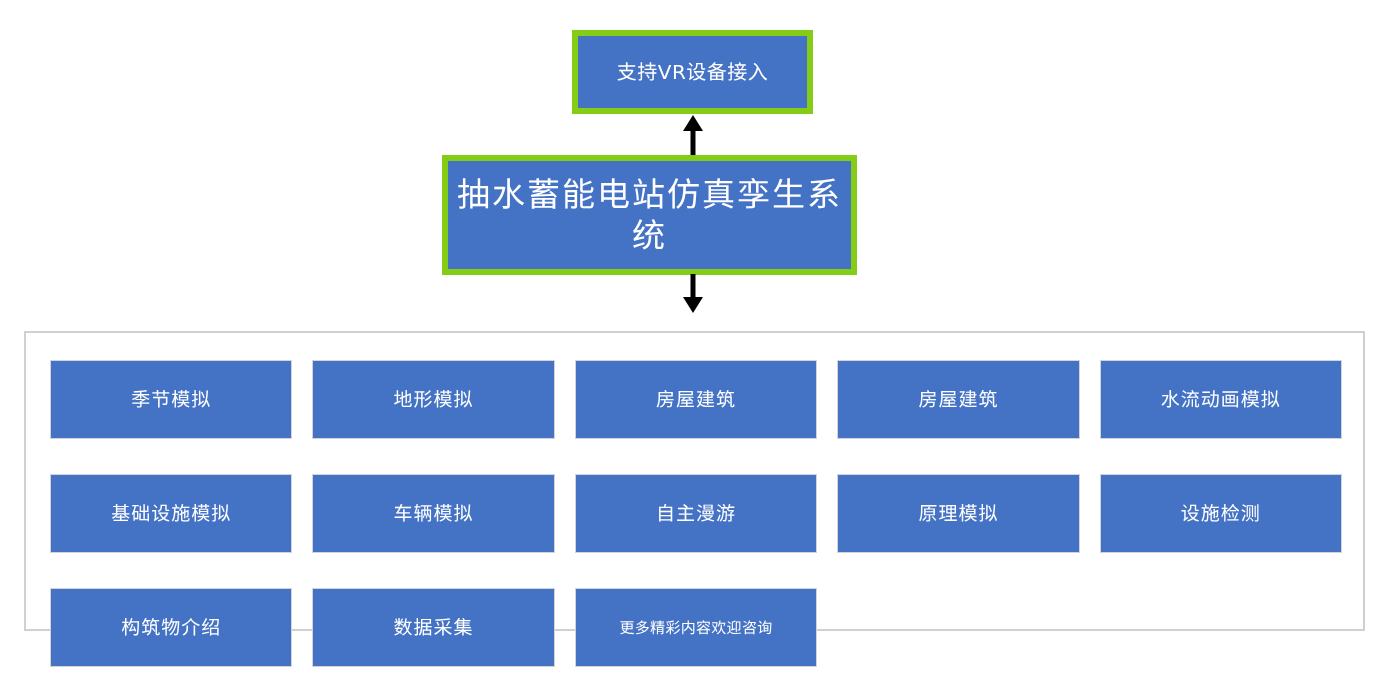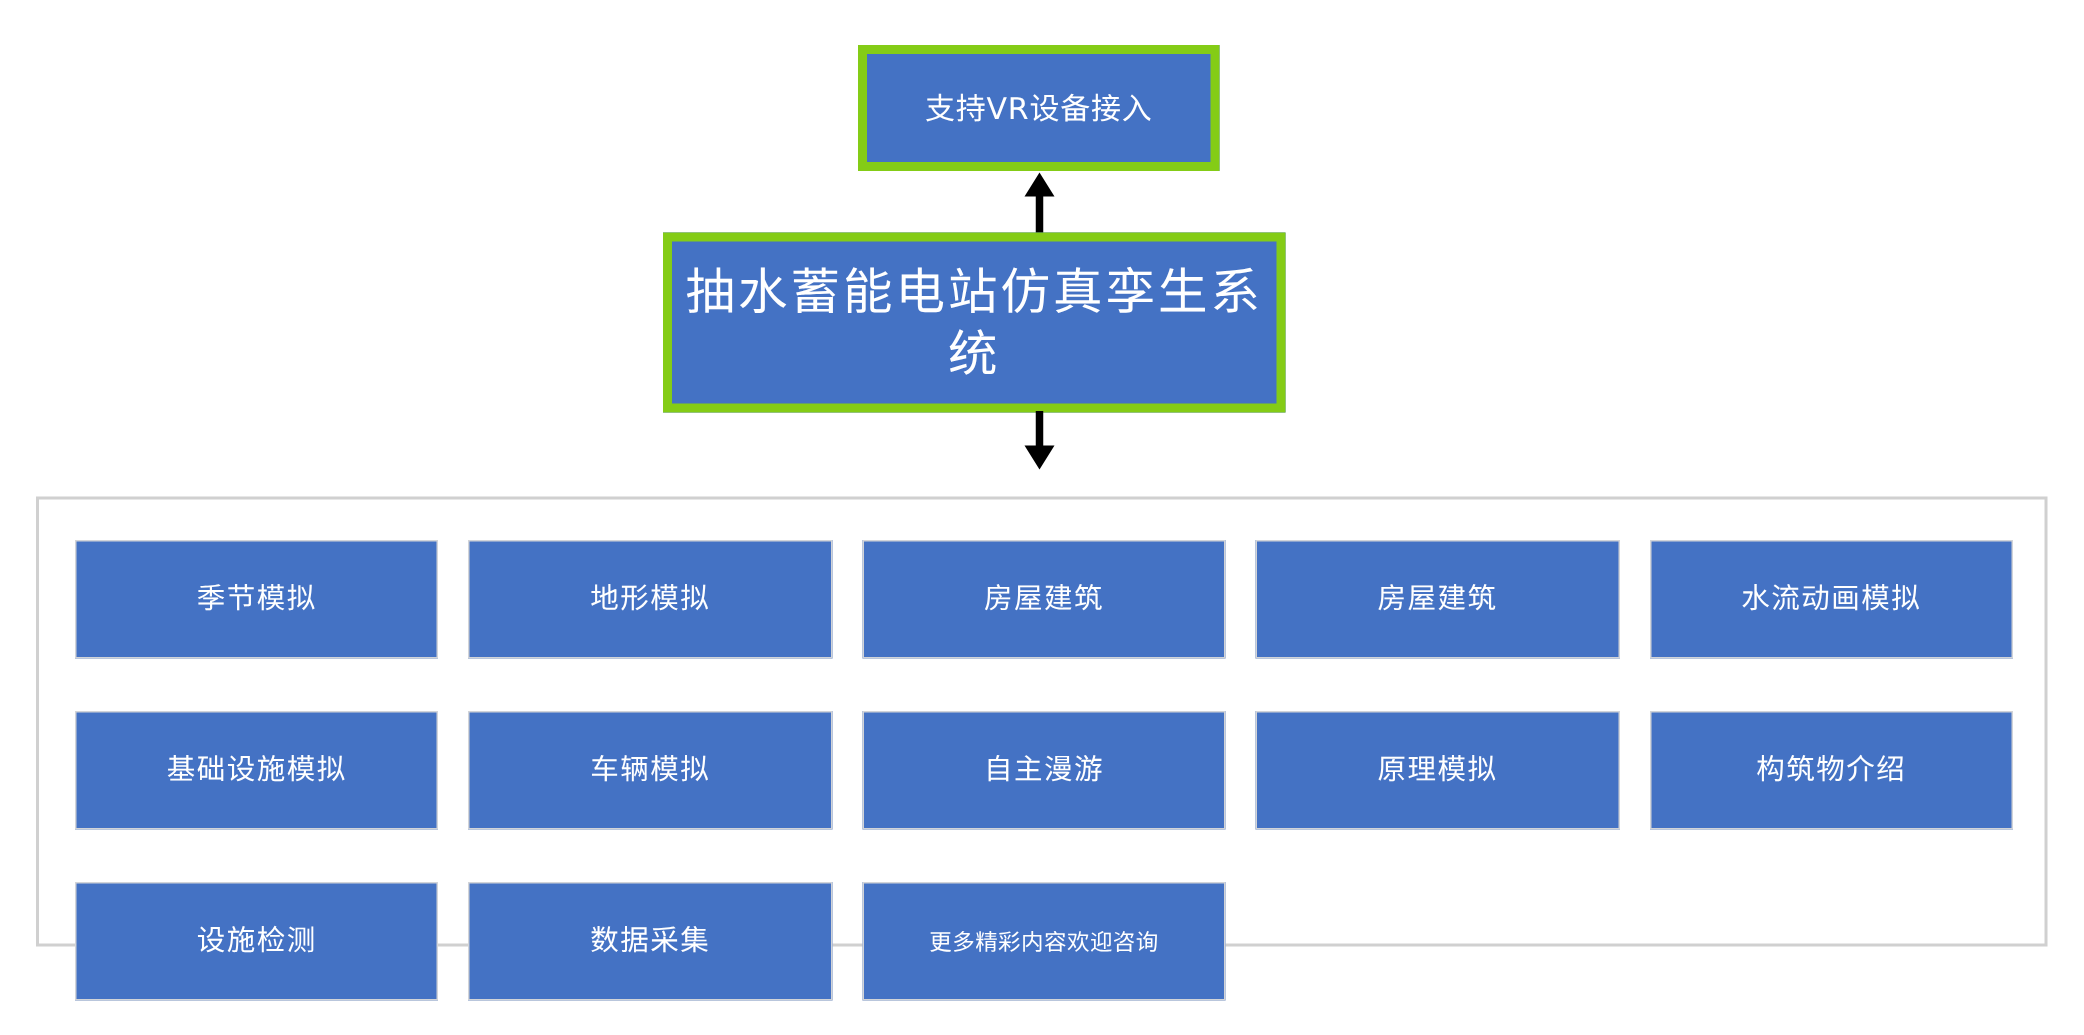--- a/index.html
+++ b/index.html
@@ -156,24 +156,24 @@
         <span>车辆模拟</span>
       </div>
       <div class="module-box">
         <span>自主漫游</span>
       </div>
       <div class="module-box">
         <span>原理模拟</span>
       </div>
 
       <div class="module-box">
-        <span>构筑物介绍</span>
+        <span>设施检测</span>
       </div>
       <div class="module-box">
-        <span>设施检测</span>
+        <span>构筑物介绍</span>
       </div>
       <div class="module-box">
         <span>数据采集</span>
       </div>
       <div class="module-box small-text">
         <span>更多精彩内容欢迎咨询</span>
       </div>
 
     </div>
   </div>

